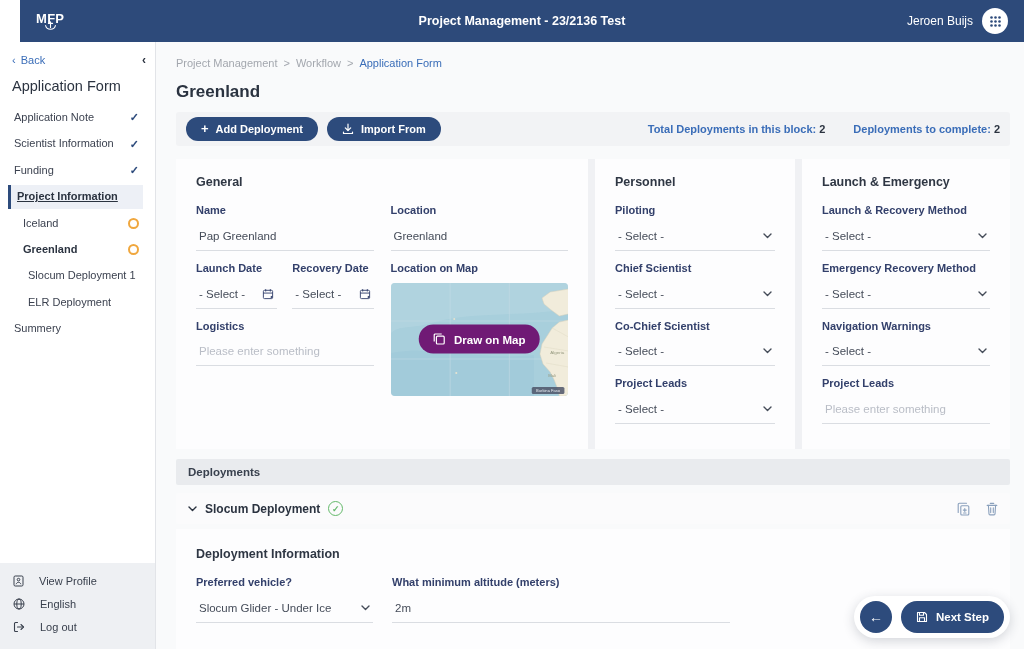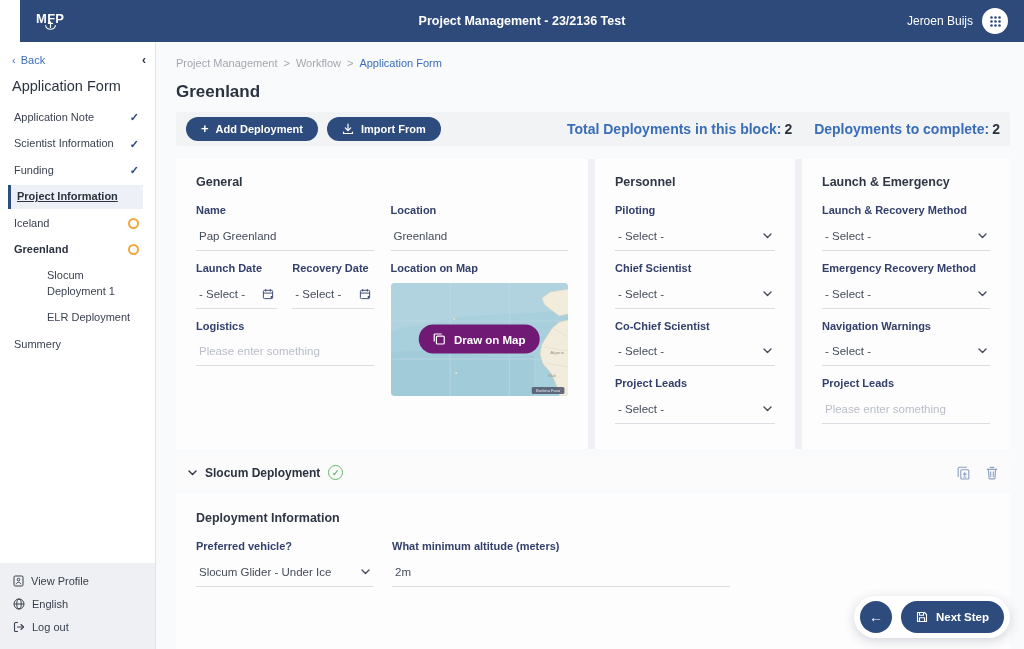--- a/index.html
+++ b/index.html
@@ -19,41 +19,41 @@
   
   .body { flex:1; display:flex; min-height:0; }
   .sidebar { flex:0 0 156px; width:156px; background:#fff; border-right:1px solid #e2e4e8; display:flex; flex-direction:column; font-size:11px; color:#3c4250; }
   .back-row { display:flex; align-items:center; justify-content:space-between; padding:11px 9px 4px 12px; }
   .back-link { color:#3a6db8; display:flex; align-items:center; gap:5px; cursor:pointer; font-size:11px; }
   .collapse { color:#2b3340; font-weight:bold; cursor:pointer; font-size:12px; }
   .sidebar-title { font-size:14.5px; color:#2b3340; padding:7px 12px 12px; }
   .nav { display:flex; flex-direction:column; }
   .nav-item { display:flex; align-items:center; justify-content:space-between; padding:4px 16px 4px 14px; margin-bottom:3px; cursor:pointer; }
   .nav-item .nav-label { line-height:1.4; }
-  .indent1 { padding-left:14px; }
-  .indent2 { padding-left:47px;align-items:flex-end; }
+  .indent1 { padding-left:23px; }
+  .indent2 { padding-left:28px;align-items:flex-end; }
   .bold .nav-label { font-weight:bold; color:#2b3340; }
   .nav-item.active { margin:0 12px 3px 8px; padding:4px 6px; background:#edf0f6; border-left:3px solid #2d4b7c; }
   .nav-item.active .nav-label { font-weight:bold; text-decoration:underline; color:#2b3340; }
   .check { color:#2d4b7c; font-weight:bold; font-size:11px; }
   .ring { width:11px; height:11px; border:2px solid #f0a73e; border-radius:50%; display:inline-block; flex:0 0 auto; }
   .sidebar-footer { margin-top:auto; background:#eef0f3; padding:12px 13px 16px; display:flex; flex-direction:column; gap:11px; }
-  .footer-item { display:flex; align-items:center; gap:7px; color:#39404d; cursor:pointer; }
+  .footer-item { display:flex; align-items:center; gap:15px; color:#39404d; cursor:pointer; }
 
   
   .main { flex:1; min-width:0; background:#f9fafb; padding:15px 14px 0 20px; position:relative; overflow:hidden; display:flex; flex-direction:column; }
   .breadcrumb { font-size:11px; color:#a3a7ae; display:flex; gap:6px; align-items:center; }
   .bc { cursor:pointer; }
   .bc.active { color:#3a6db8; }
   .page-title { font-size:17px; color:#2b3340; margin:13px 0 10px; font-weight:bold; }
 
   .toolbar { background:#f2f3f5; border-radius:3px; display:flex; align-items:center; gap:9px; padding:5px 10px; }
   .btn-pill { background:#2d4b7c; color:#fff; border:none; border-radius:14px; font-size:11px; font-weight:bold; padding:6px 15px; display:flex; align-items:center; gap:7px; font-family:inherit; cursor:pointer; }
   .plus-glyph { font-size:13px; font-weight:bold; line-height:0; }
-  .toolbar-totals { margin-left:auto; display:flex; gap:22px; font-size:14px; align-items:center; }
+  .toolbar-totals { margin-left:auto; display:flex; gap:28px; font-size:11px; align-items:center; }
   .tot-label { color:#3a6db8; font-weight:bold; }
   .tot-val { color:#2b3340; font-weight:bold; margin-left:3px; }
 
   .card { margin-top:8px; }
   .section-header { background:#fbfbfc; display:flex; align-items:center; gap:8px; padding:8px 12px; border-radius:2px; }
   .sec-chev { color:#2b3340; display:flex; cursor:pointer; }
   .section-title { font-size:12px; font-weight:bold; color:#2b3340; }
   .header-actions { margin-left:auto; display:flex; gap:16px; color:#8aa0bc; align-items:center; }
   .header-actions svg { cursor:pointer; }
   .green-check { width:15px; height:15px; border:1.5px solid #63b96a; border-radius:50%; color:#63b96a; font-size:9px; display:flex; align-items:center; justify-content:center; font-weight:bold; }
@@ -399,20 +399,21 @@
             <div class="field">
               <div class="field-label">Project Leads</div>
               <div class="control">
                 <span class="placeholder">Please enter something</span>
               </div>
             </div>
           </div>
         </div>
       </section>
 
+      <div class="deploy-bar">Deployments</div>
 
       <section class="card" style="margin-top:8px; display:flex; flex-direction:column; flex:1; min-height:0;">
         <div class="section-header">
           <span class="sec-chev">
             <svg width="9" height="6" viewBox="0 0 9 6" fill="none" stroke="currentColor" stroke-width="1.4" stroke-linecap="round" stroke-linejoin="round">
                 <path d="M1 1l3.5 3.5L8 1"></path>
               </svg>
           </span>
           <span class="section-title">Slocum Deployment</span>
           <span class="green-check">✓</span>

